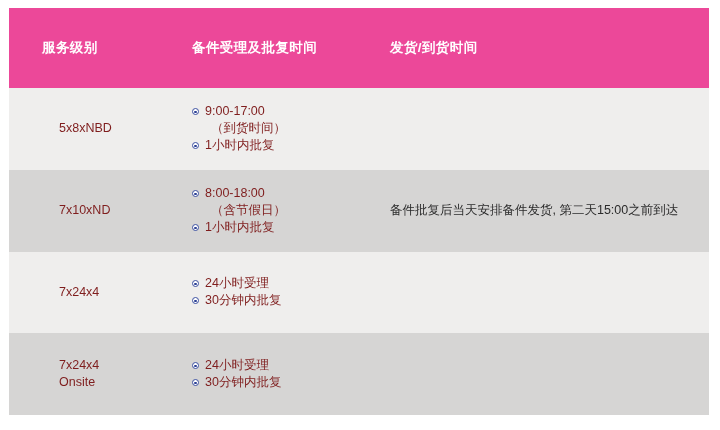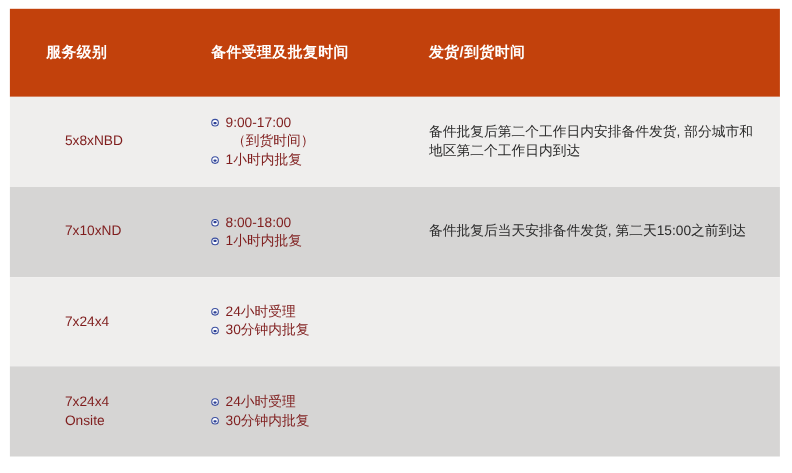--- a/index.html
+++ b/index.html
@@ -20,21 +20,21 @@
     top: 8px;
     width: 700px;
     height: 407px;
     box-sizing: border-box;
     display: flex;
     flex-direction: column;
   }
 
   
   .thead {
-    background: #c2410c;
+    background: #ec4899;
     height: 80px;
     min-height: 80px;
     display: flex;
     align-items: center;
     position: relative;
   }
   .th {
     position: absolute;
     color: #ffffff;
     font-weight: bold;
@@ -140,34 +140,32 @@
             <span class="bullet-icon"></span>
             <span>9:00-17:00</span>
             <span class="sub">（到货时间）</span>
           </li>
           <li>
             <span class="bullet-icon"></span>
             <span>1小时内批复</span>
           </li>
         </ul>
       </div>
-      <div class="td c3">
-        <span class="c3-text">备件批复后第二个工作日内安排备件发货, 部分城市和地区第二个工作日内到达</span>
-      </div>
     </div>
 
     <div class="trow even">
       <div class="td c1">
         <span class="line">7x10xND</span>
       </div>
       <div class="td c2">
         <ul class="bullets">
           <li>
             <span class="bullet-icon"></span>
             <span>8:00-18:00</span>
+            <span class="sub">（含节假日）</span>
           </li>
           <li>
             <span class="bullet-icon"></span>
             <span>1小时内批复</span>
           </li>
         </ul>
       </div>
       <div class="td c3">
         <span class="c3-text">备件批复后当天安排备件发货, 第二天15:00之前到达</span>
       </div>

